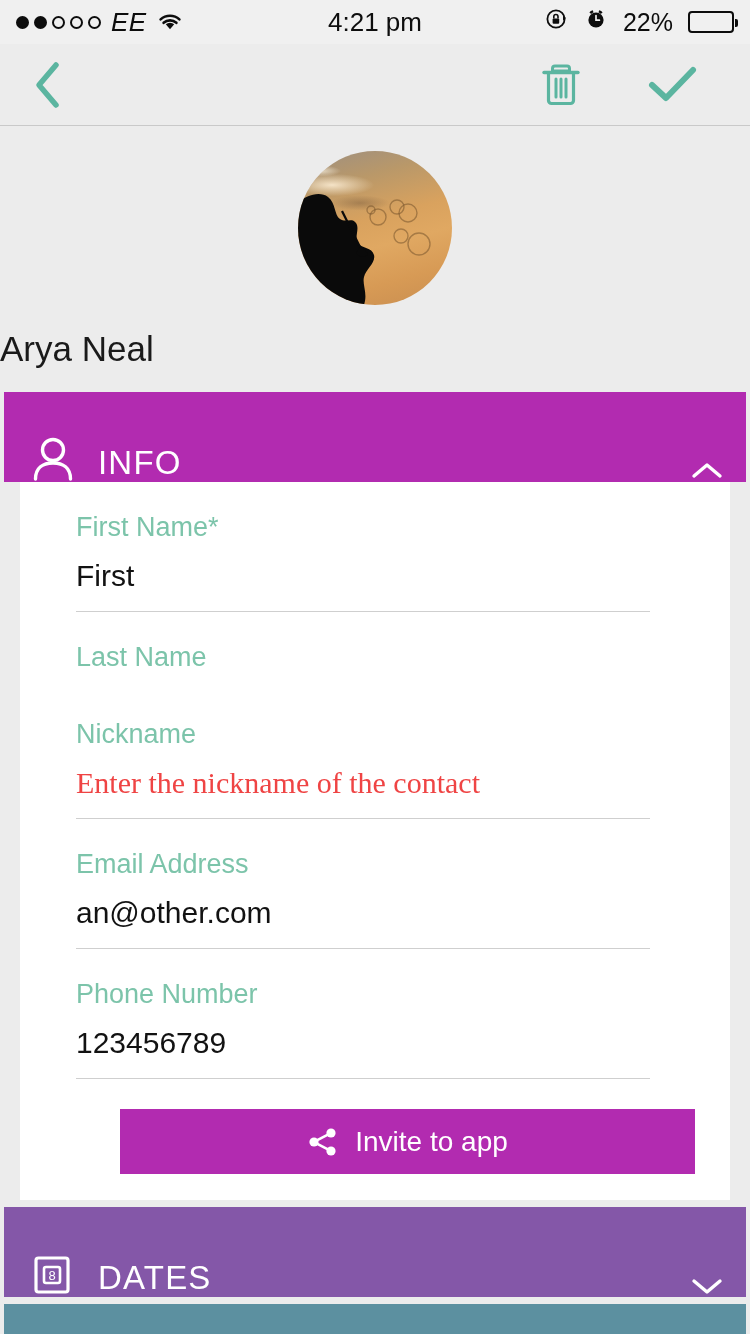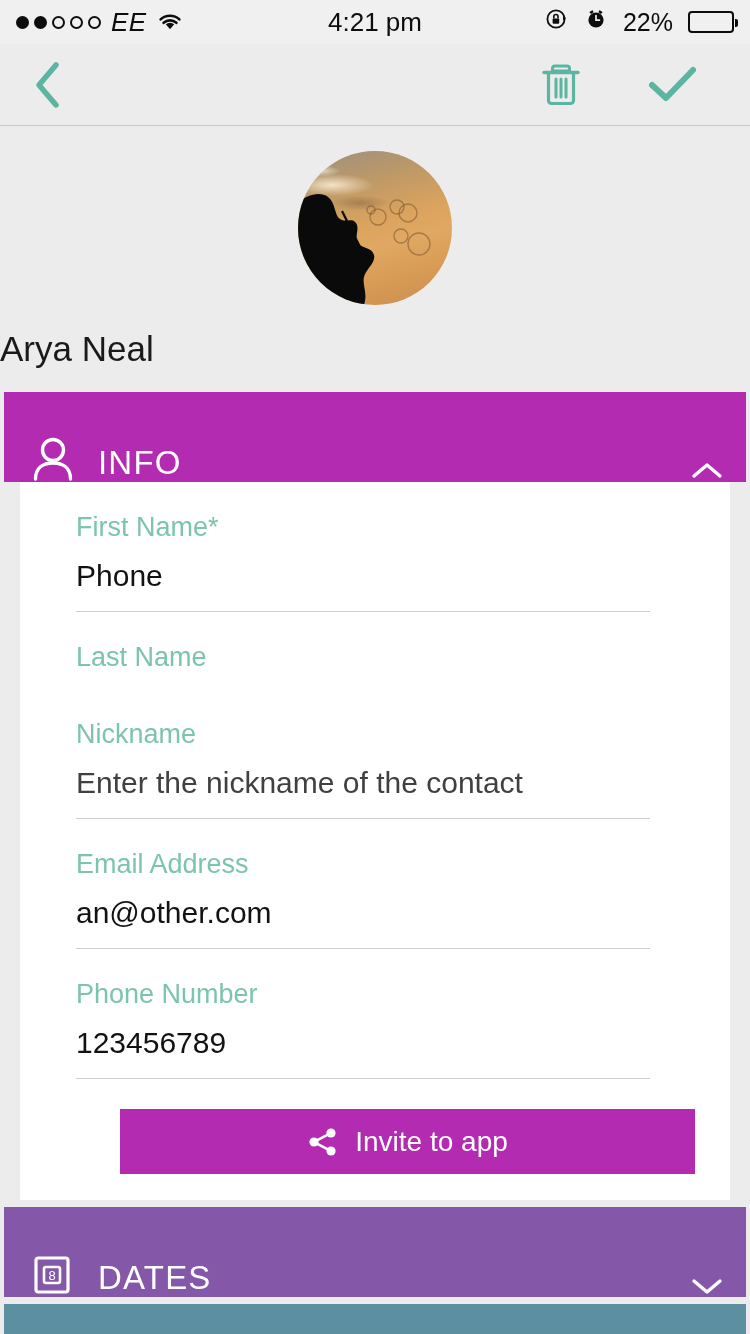--- a/index.html
+++ b/index.html
@@ -175,21 +175,21 @@
     color: #7cc4aa;
     margin-bottom: 16px;
   }
   .field-value {
     font-size: 30px;
     color: #121212;
     padding-bottom: 18px;
     border-bottom: 1px solid #cfcfcf;
     min-height: 42px;
   }
-  .field-value.placeholder { color: #404040; }
+  .field-value.placeholder { color: #ef4444; font-family: Liberation Serif, serif; }
 
   .invite-btn {
     margin: 30px 35px 0 100px;
     height: 65px;
     background: #b22bb0;
     display: flex;
     align-items: center;
     justify-content: center;
     gap: 16px;
     color: #ffffff;
@@ -308,21 +308,21 @@
         <svg width="34" height="22" viewBox="0 0 34 22">
           <path d="M4 16 L17 5 L30 16" stroke="#fff" stroke-width="3.4" fill="none" stroke-linecap="round" stroke-linejoin="round"></path>
         </svg>
       </span>
     </div>
 
     <div class="section-body">
 
       <div class="field">
         <div class="field-label">First Name*</div>
-        <div class="field-value">Phone</div>
+        <div class="field-value">First</div>
       </div>
 
       <div class="field">
         <div class="field-label">Last Name</div>
       </div>
 
       <div class="field">
         <div class="field-label">Nickname</div>
         <div class="field-value placeholder">Enter the nickname of the contact</div>
       </div>

